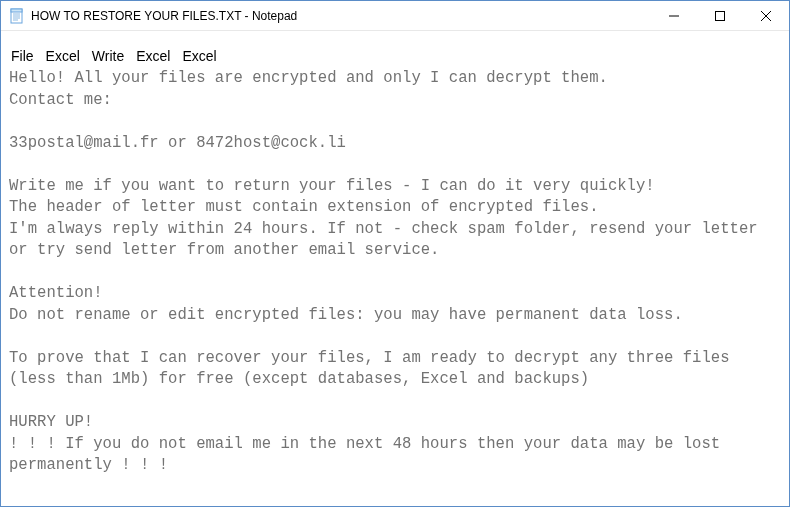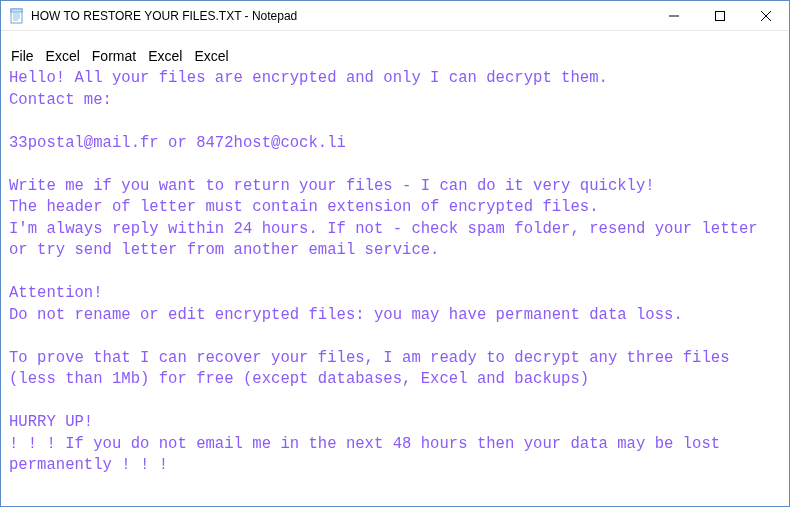--- a/index.html
+++ b/index.html
@@ -66,21 +66,21 @@
       color: #000;
       cursor: default;
     }
     
     .content {
       flex: 1;
       padding: 1px 8px 4px 8px;
       font-family: Consolas, "Lucida Console", "Courier New", monospace;
       font-size: 15.6px;
       line-height: 1.38;
-      color: #8b5cf6;
+      color: #737373;
       white-space: pre-wrap;
       word-break: break-word;
       overflow: auto;
       background: #ffffff;
     }
   </style>
 </head>
 <body>
 
 <div class="window">
@@ -113,21 +113,21 @@
           <line x1="0" y1="0" x2="10" y2="10" stroke="#000" stroke-width="1"></line>
           <line x1="10" y1="0" x2="0" y2="10" stroke="#000" stroke-width="1"></line>
         </svg>
       </button>
     </div>
   </div>
 
   <div class="menubar">
     <div class="menu-item">File</div>
     <div class="menu-item">Excel</div>
-    <div class="menu-item">Format</div>
+    <div class="menu-item">Write</div>
     <div class="menu-item">Excel</div>
     <div class="menu-item">Excel</div>
   </div>
 
   <div class="content">Hello! All your files are encrypted and only I can decrypt them.
 Contact me:
 
 33postal@mail.fr or 8472host@cock.li
 
 Write me if you want to return your files - I can do it very quickly!

